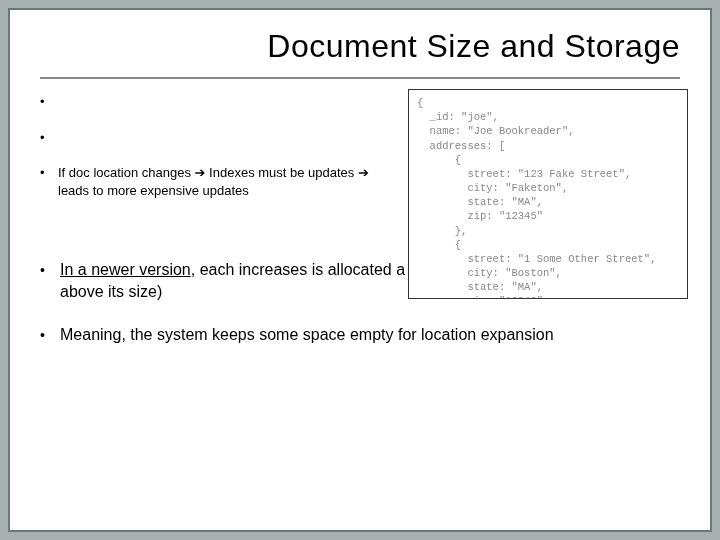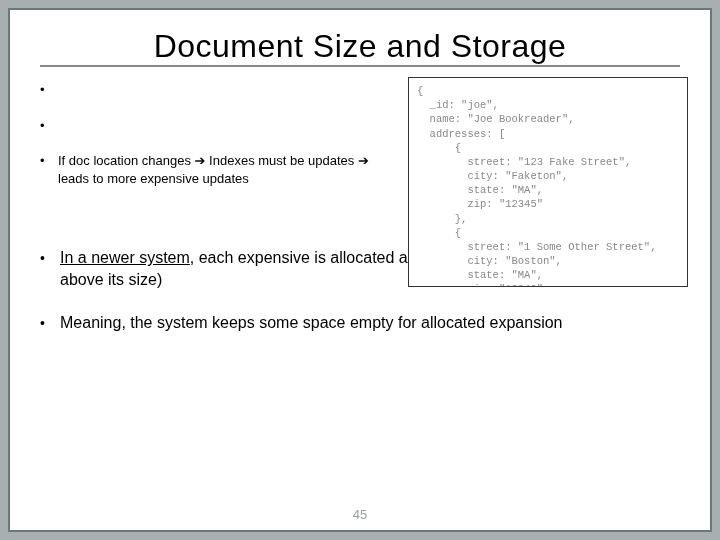--- a/index.html
+++ b/index.html
@@ -14,22 +14,22 @@
     height: 100%;
     background: #fff;
     border: 2px solid #6b7878;
     position: relative;
     padding: 18px 30px 0 30px;
   }
   .title {
     font-size: 32px;
     font-weight: 400;
     color: #000;
-    text-align: center;
-    margin-bottom: 0;
+    text-align: right;
+    margin-bottom: 12px;
     letter-spacing: 0.5px;
   }
   .rule {
     border: none;
     border-top: 2px solid #888;
     margin-bottom: 14px;
   }
   .content {
     position: relative;
   }
@@ -112,23 +112,22 @@
         state: "MA",
         zip: "12340"
       }
   ]
 }</div>
 
     <ul class="lower-bullets">
       <li>
         <span class="dot">•</span>
         <span>
-          <span class="under">In a newer system</span><span>, each expensive is allocated a </span><span class="pow2">power-of-2 bytes</span><span> (the smallest above its size)</span>
+          <span class="under">In a newer version</span><span>, each increases is allocated a </span><span class="pow2">power-of-2 bytes</span><span> (the smallest above its size)</span>
         </span>
       </li>
       <li>
         <span class="dot">•</span>
-        <span>Meaning, the system keeps some space empty for allocated expansion</span>
+        <span>Meaning, the system keeps some space empty for location expansion</span>
       </li>
     </ul>
   </div>
-  <div class="pagenum">45</div>
 </div>
 
 </body></html>

